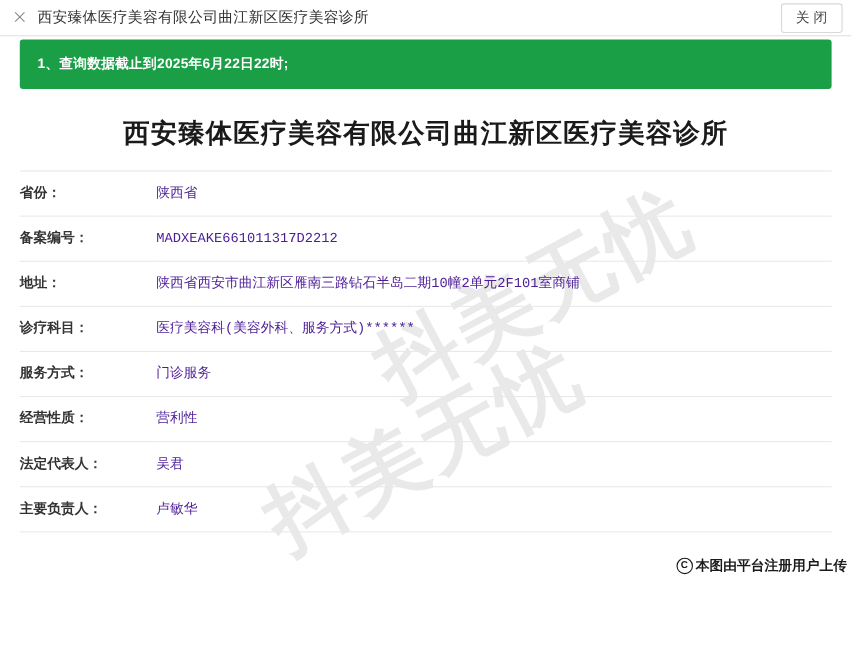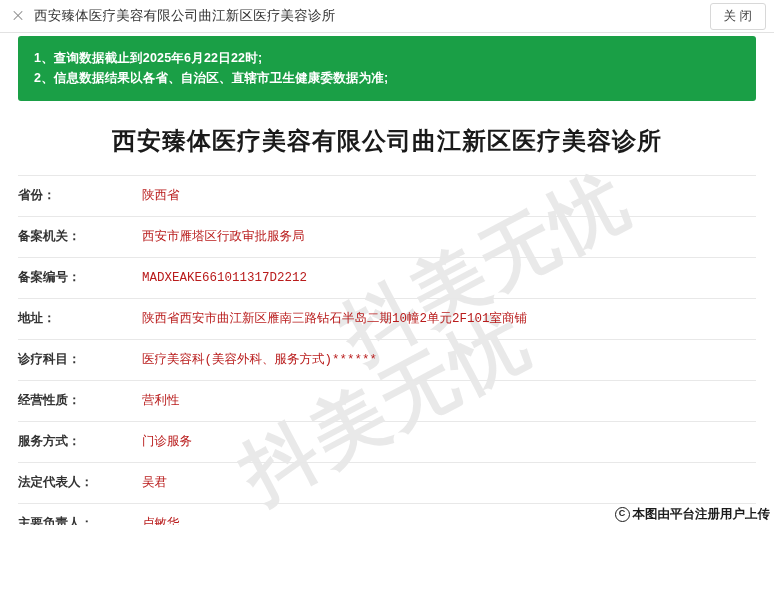--- a/index.html
+++ b/index.html
@@ -161,21 +161,21 @@
     font-family: Liberation Mono, monospace;
   }
   .info-table td.k {
     width: 118px;
     color: #333;
     font-weight: bold;
     white-space: nowrap;
     padding-left: 0;
   }
   .info-table td.v {
-    color: #b91c1c;
+    color: #4c1d95;
     word-break: break-all;
   }
 
   
   .corner-credit {
     position: absolute;
     right: 4px;
     bottom: 2px;
     z-index: 6;
     font-size: 12.5px;
@@ -211,54 +211,49 @@
 
   <div class="content">
 
     <div class="watermark">
       <div class="wm-text wm-1">抖美无忧</div>
       <div class="wm-text wm-2">抖美无忧</div>
     </div>
 
     <div class="notice">
       <div class="notice-line">1、查询数据截止到2025年6月22日22时;</div>
-      <div class="notice-line">2、信息数据结果以各省、自治区、直辖市卫生健康委数据为准;</div>
     </div>
 
     <div class="doc-title">西安臻体医疗美容有限公司曲江新区医疗美容诊所</div>
 
     <table class="info-table">
       <tbody>
         <tr>
           <td class="k">省份：</td>
           <td class="v">陕西省</td>
         </tr>
         <tr>
-          <td class="k">备案机关：</td>
-          <td class="v">西安市雁塔区行政审批服务局</td>
-        </tr>
-        <tr>
           <td class="k">备案编号：</td>
           <td class="v">MADXEAKE661011317D2212</td>
         </tr>
         <tr>
           <td class="k">地址：</td>
           <td class="v">陕西省西安市曲江新区雁南三路钻石半岛二期10幢2单元2F101室商铺</td>
         </tr>
         <tr>
           <td class="k">诊疗科目：</td>
           <td class="v">医疗美容科(美容外科、服务方式)******</td>
         </tr>
         <tr>
+          <td class="k">服务方式：</td>
+          <td class="v">门诊服务</td>
+        </tr>
+        <tr>
           <td class="k">经营性质：</td>
           <td class="v">营利性</td>
-        </tr>
-        <tr>
-          <td class="k">服务方式：</td>
-          <td class="v">门诊服务</td>
         </tr>
         <tr>
           <td class="k">法定代表人：</td>
           <td class="v">吴君</td>
         </tr>
         <tr>
           <td class="k">主要负责人：</td>
           <td class="v">卢敏华</td>
         </tr>
 

